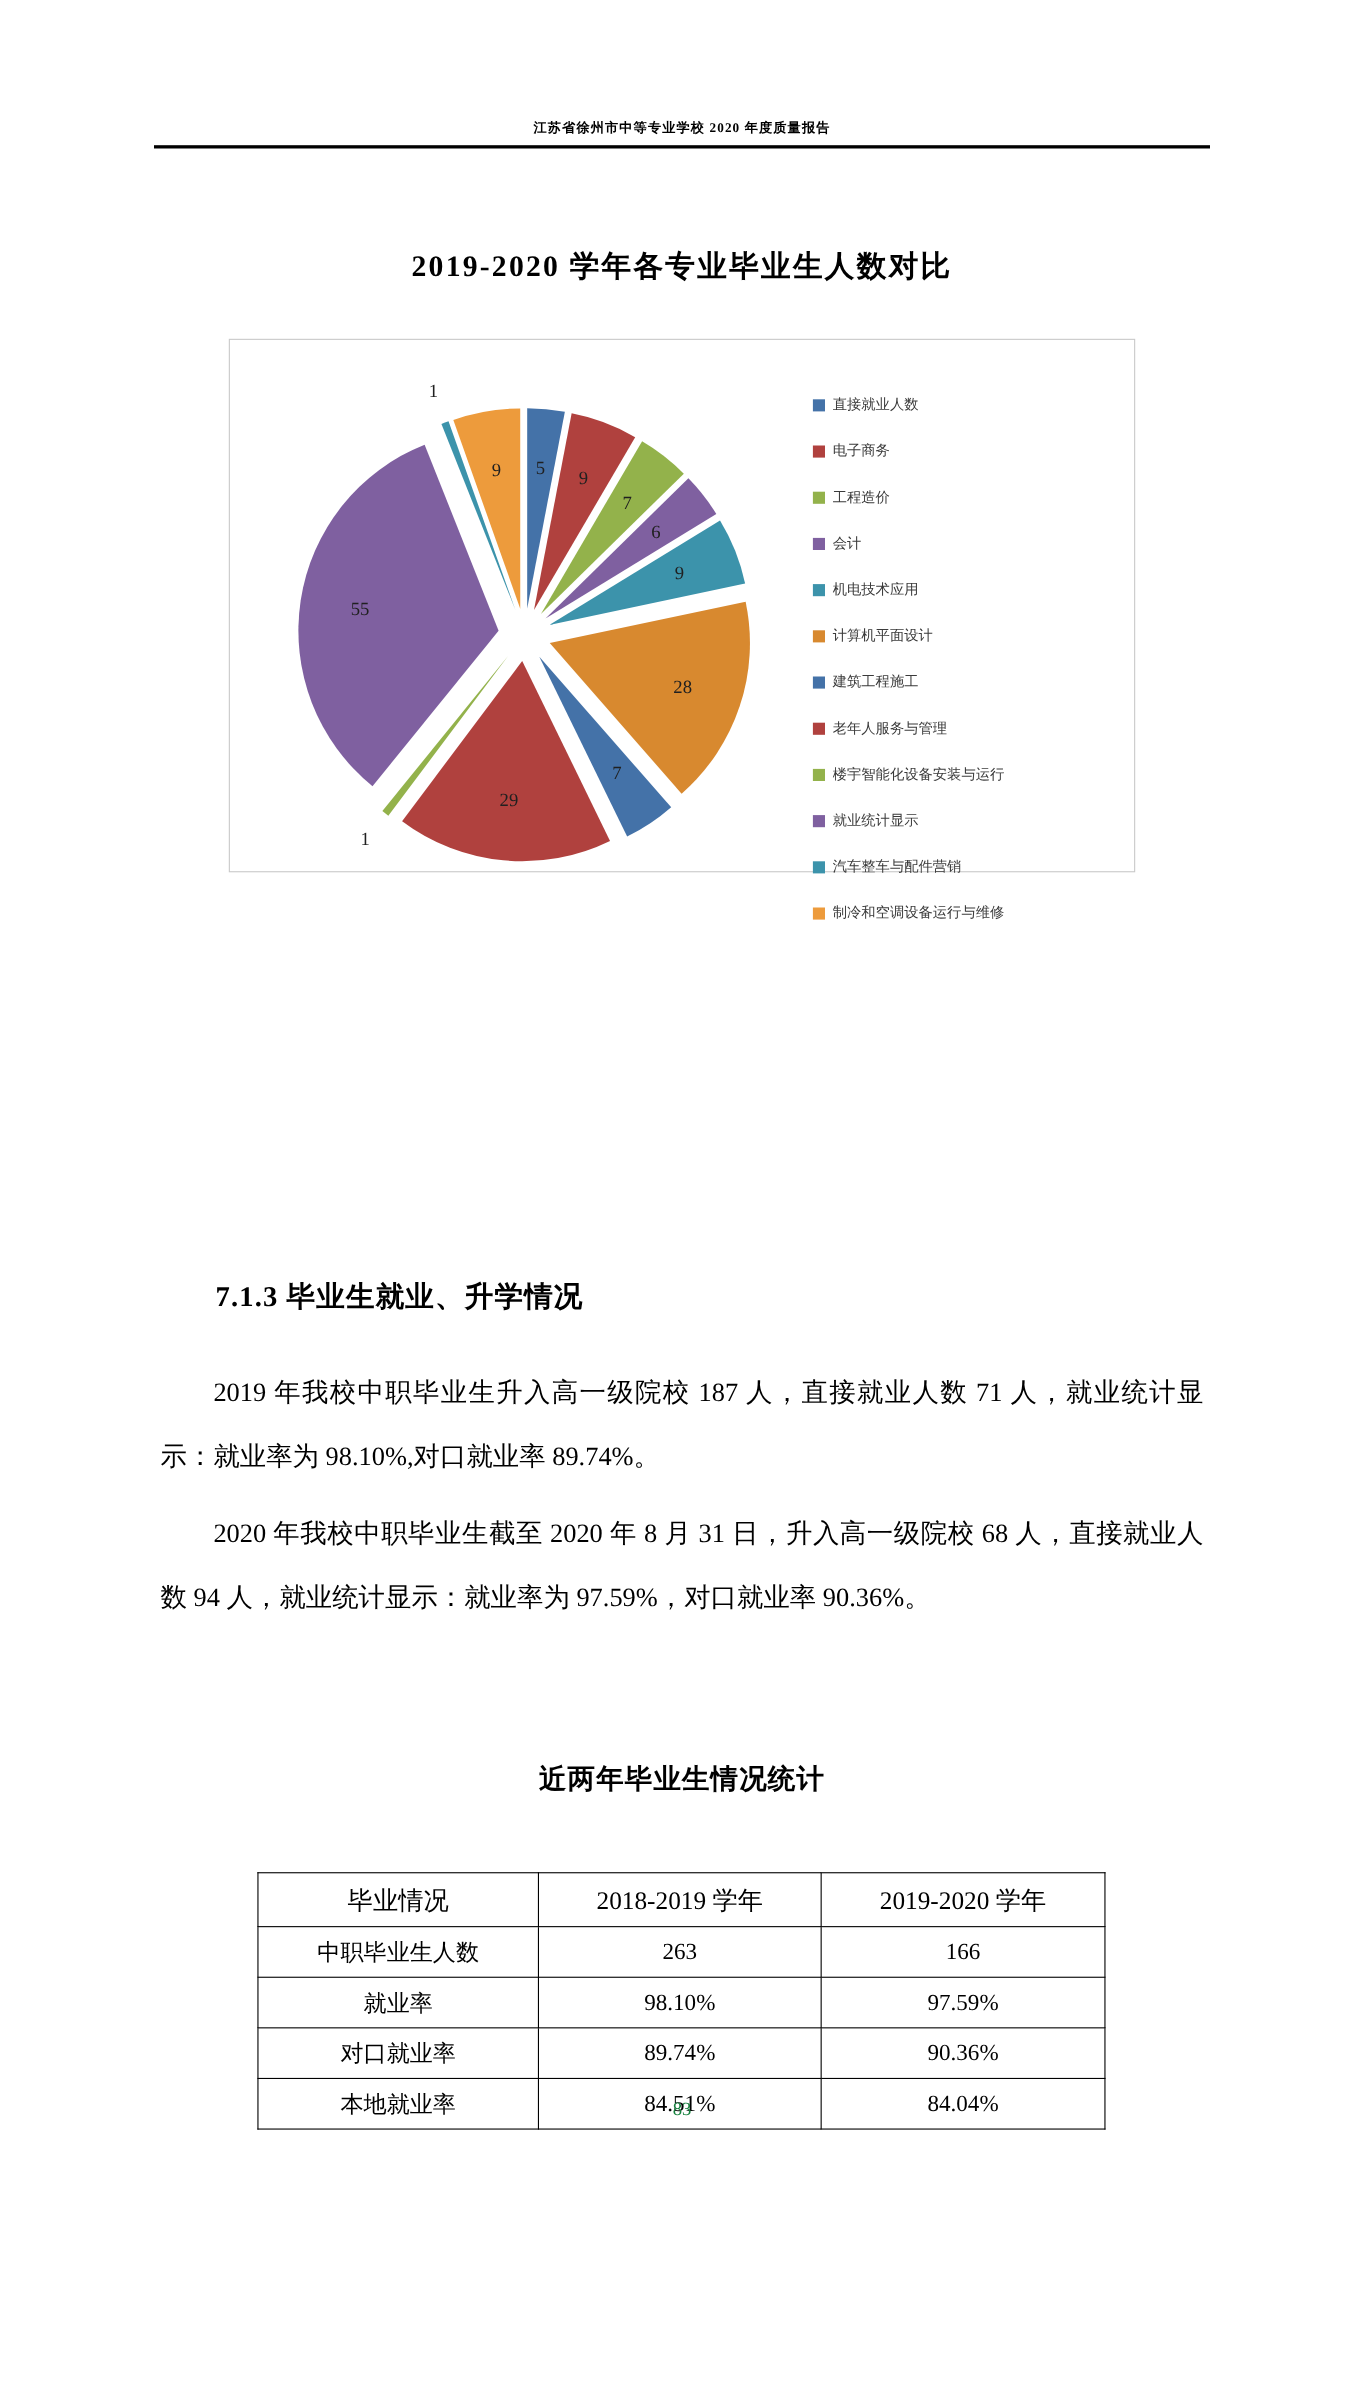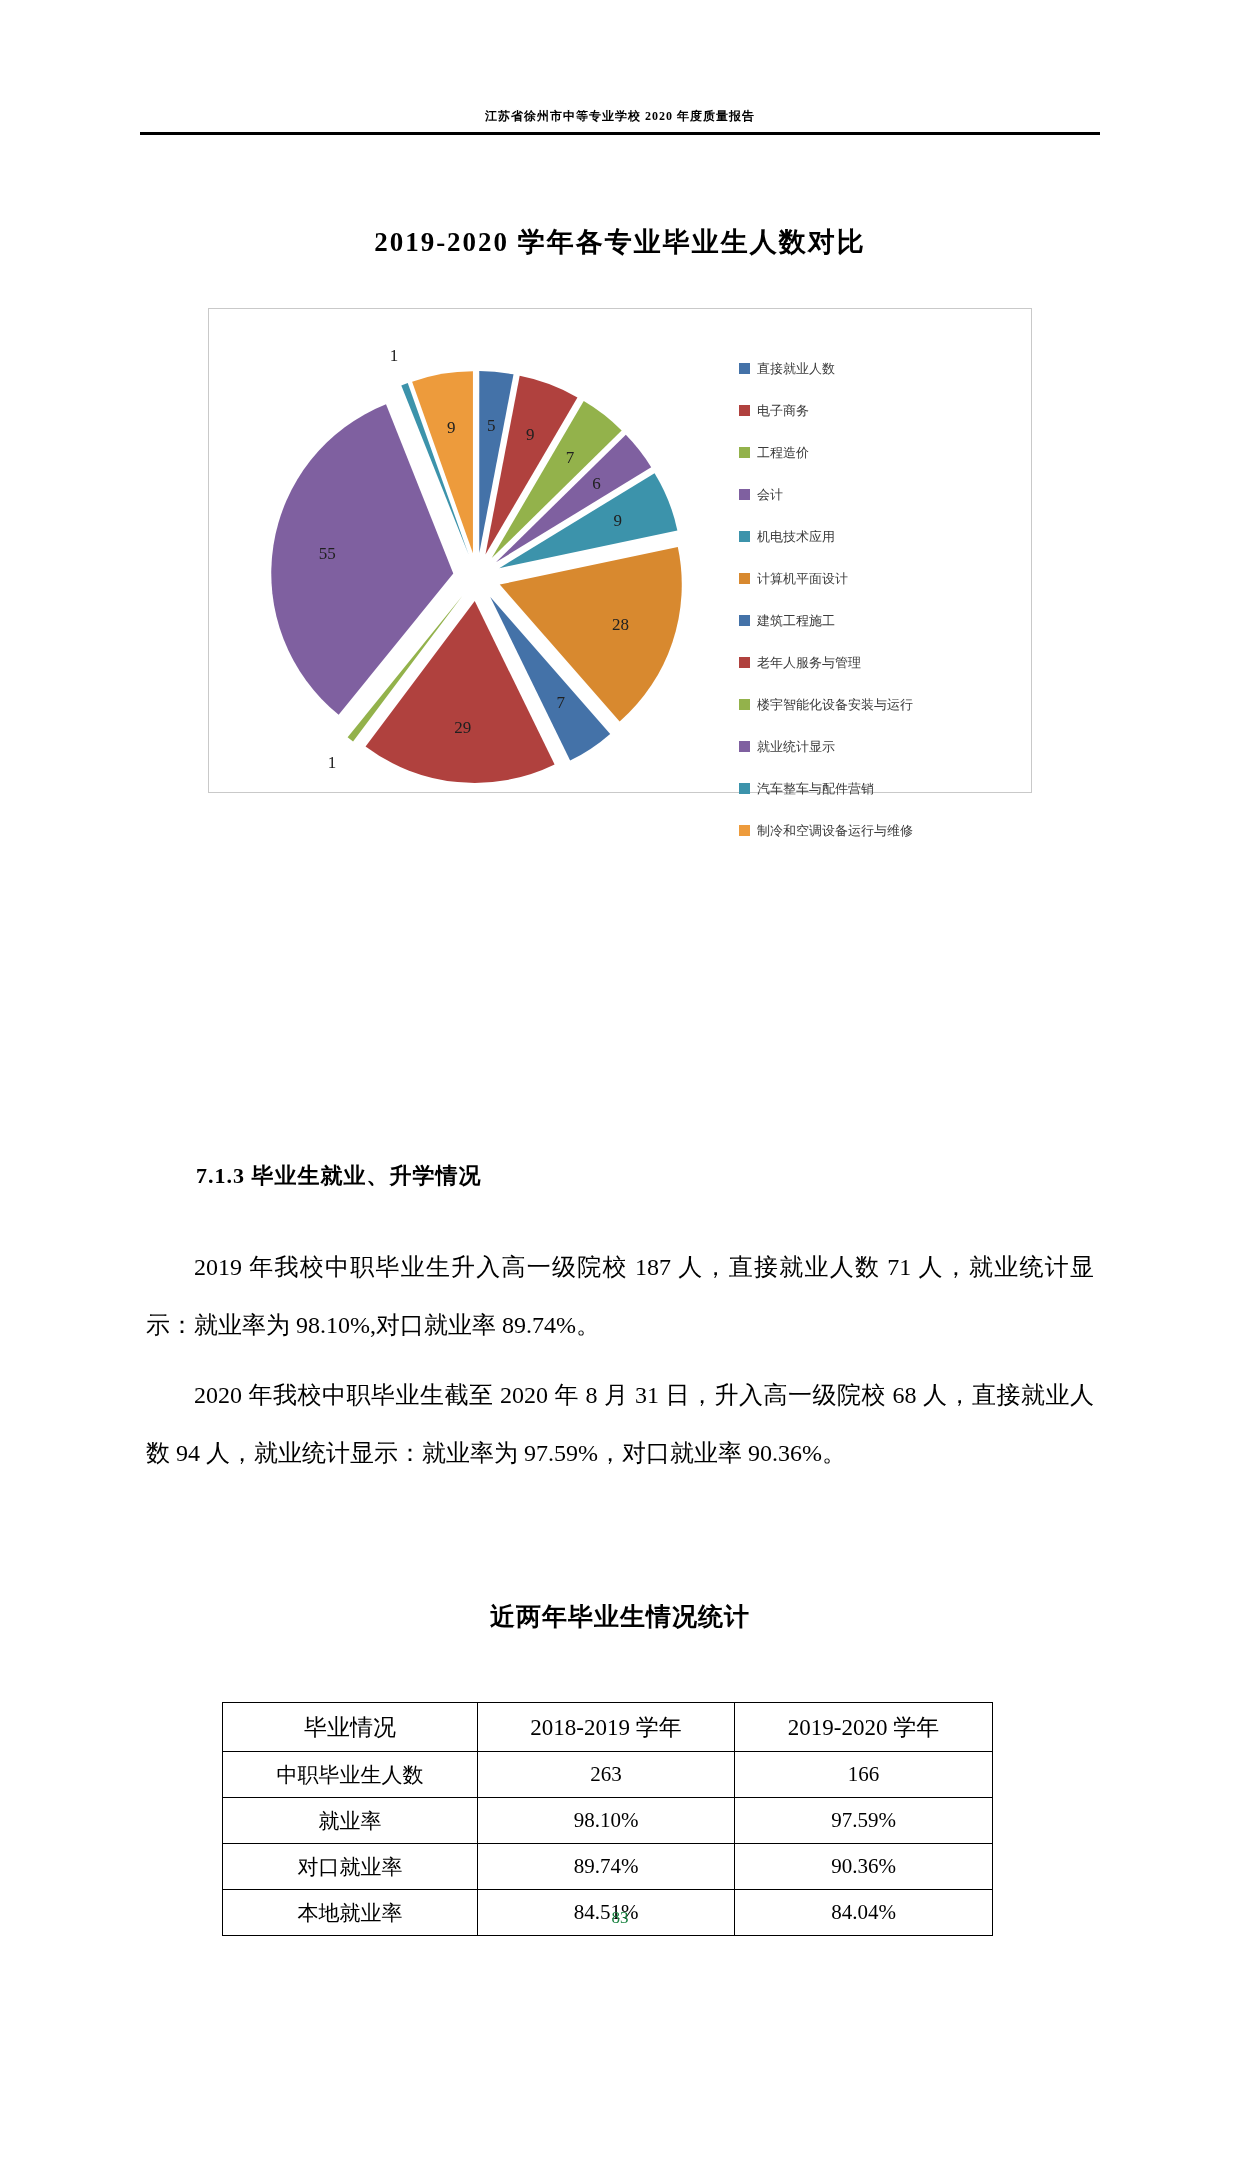--- a/index.html
+++ b/index.html
@@ -107,21 +107,21 @@
     color: #202020;
     transform: translate(-50%, -50%);
     white-space: nowrap;
   }
 
   
   .section-heading {
     position: absolute;
     top: 1161px;
     left: 196px;
-    font-size: 22px;
+    font-size: 26px;
     font-weight: bold;
     letter-spacing: 1px;
     color: #000;
   }
   .para {
     position: absolute;
     left: 146px;
     width: 948px;
     font-size: 24px;
     line-height: 58px;
@@ -141,21 +141,21 @@
     width: 960px;
     text-align: center;
     font-size: 25px;
     font-weight: bold;
     letter-spacing: 1px;
     color: #000000;
   }
   table.stat {
     position: absolute;
     top: 1702px;
-    left: 222px;
+    left: 234px;
     width: 770px;
     border-collapse: collapse;
     table-layout: fixed;
     border-radius: 24px;
   }
   table.stat th, table.stat td {
     border: 1px solid #000;
     text-align: center;
     color: #000;
     font-weight: normal;

